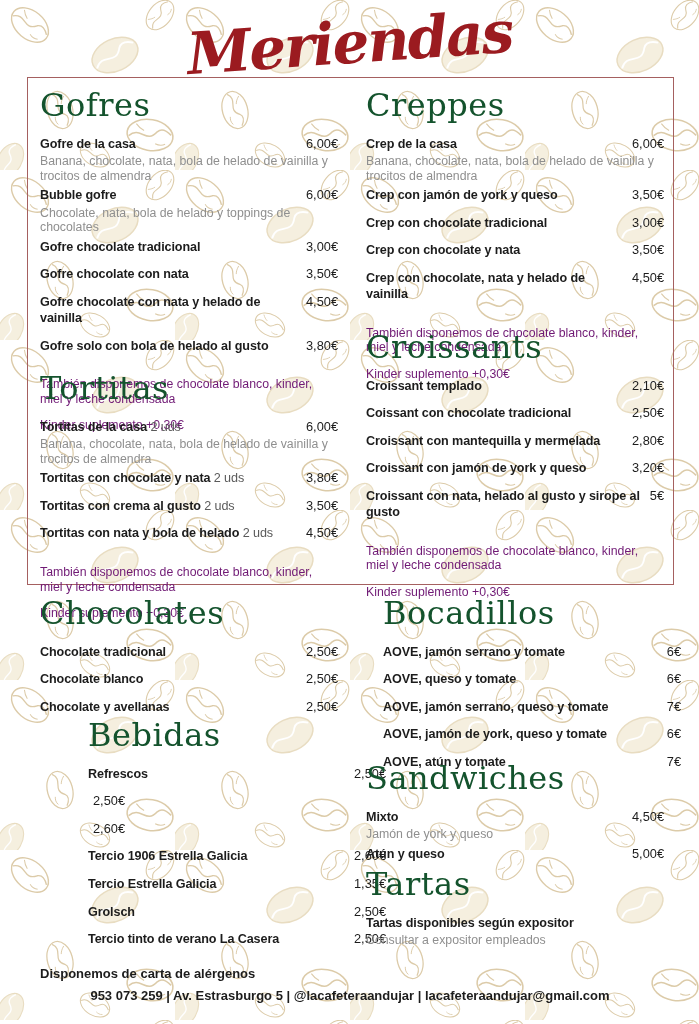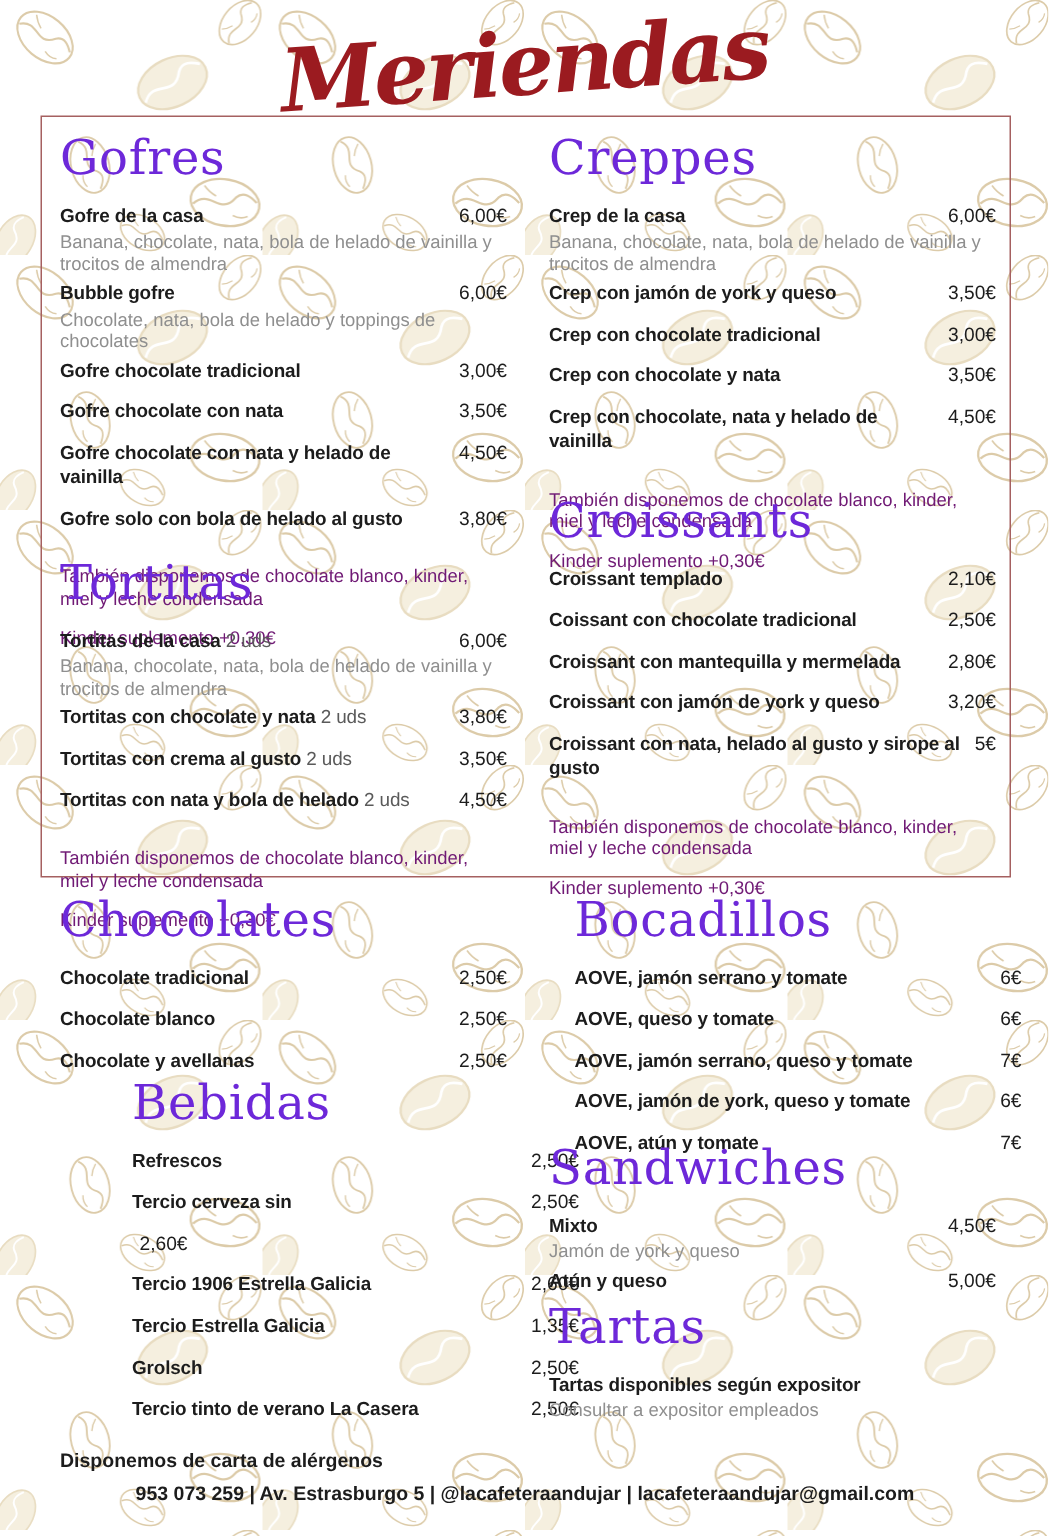--- a/index.html
+++ b/index.html
@@ -27,21 +27,21 @@
     letter-spacing:-2px;
     z-index:3;
   }
 
   .col{position:absolute;width:298px;}
 
   h2.sec-title{
     font-family:"DejaVu Serif", serif;
     font-weight:normal;
     font-size:32px;line-height:1.05;
-    margin:0 0 13px 0;color:#6d28d9;
+    margin:0 0 13px 0;color:#14532d;
     letter-spacing:0.5px;
   }
   .item{display:flex;align-items:flex-start;margin:0 0 4px 0;}
   .item .nm{flex:1 1 auto;font-weight:bold;font-size:12.6px;line-height:1.3;letter-spacing:-0.1px;}
   .item .nm .sfx{font-weight:normal;color:#5a5a5a;}
   .item .pr{flex:0 0 auto;font-size:12.8px;line-height:1.3;padding-left:5px;white-space:nowrap;}
   .desc{font-size:12.3px;line-height:1.18;color:#8f8f8f;margin:-2px 0 4px 0;}
   .gap{height:7px;}
   .note{font-size:12.3px;line-height:1.18;color:#701a75;margin:12px 0 0 0;}
 
@@ -223,21 +223,20 @@
       <div class="gap"></div>
     </div>
   <div class="col" style="left:40px;top:719px;margin-left:48px;">
       <h2 class="sec-title">Bebidas</h2>
       <div class="item">
         <div class="nm">Refrescos</div>
         <div class="pr">2,50€</div>
       </div>
       <div class="gap"></div>
       <div class="item">
-        <div class="nm">Tercio cerveza sin</div>
         <div class="pr">2,50€</div>
       </div>
       <div class="gap"></div>
       <div class="item">
         <div class="pr">2,60€</div>
       </div>
       <div class="gap"></div>
       <div class="item">
         <div class="nm">Tercio 1906 Estrella Galicia</div>
         <div class="pr">2,60€</div>

